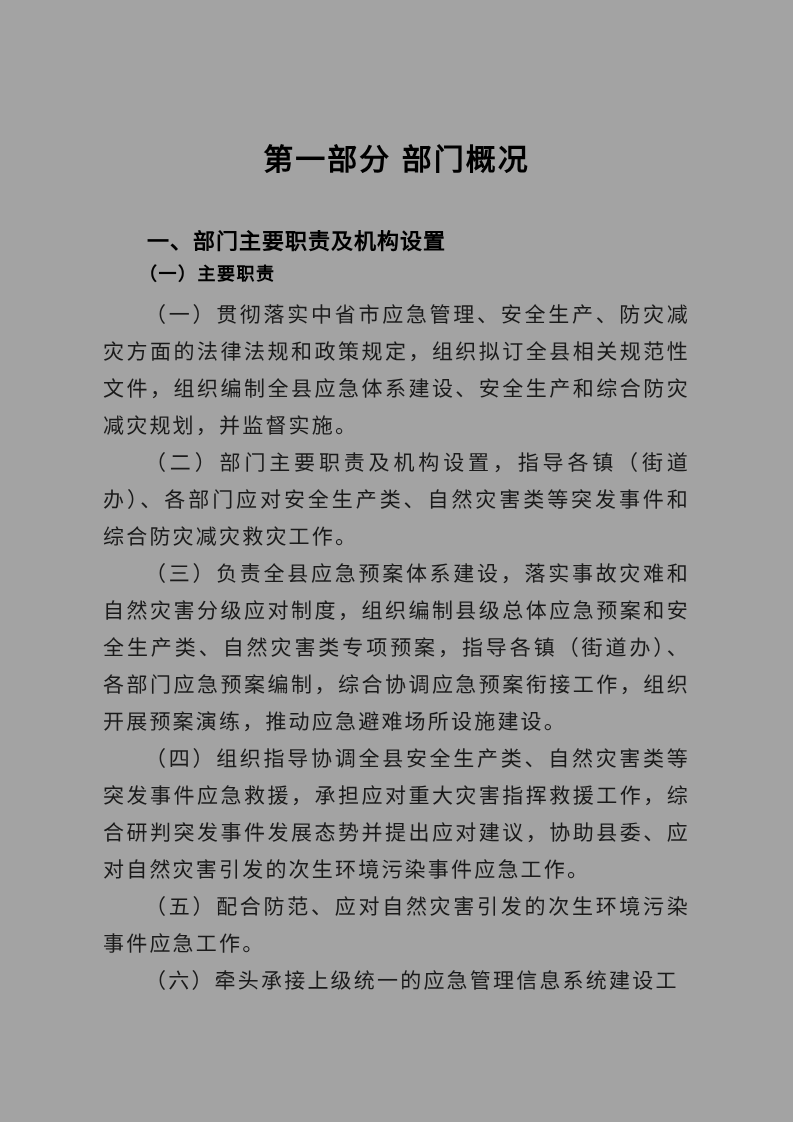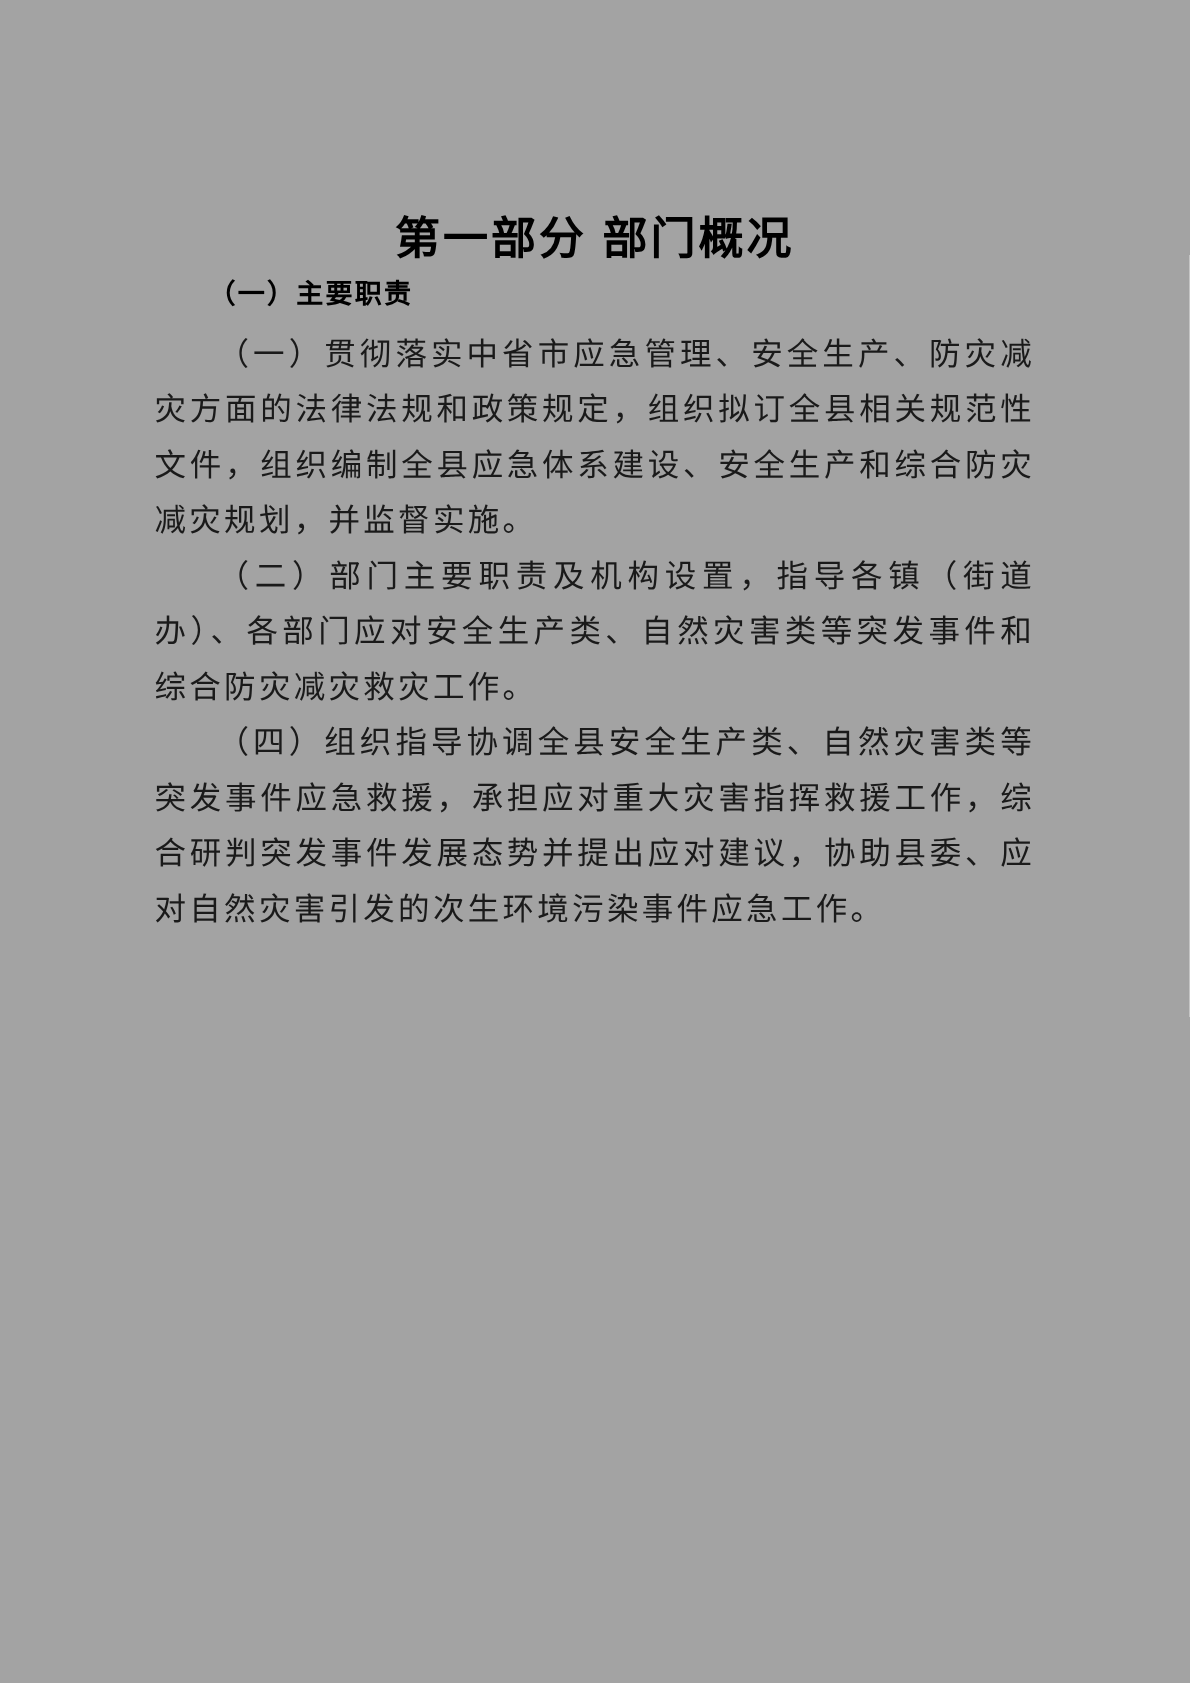--- a/index.html
+++ b/index.html
@@ -63,22 +63,26 @@
     text-indent: 2em;
   }
 </style>
 </head>
 <body>
 
 <div class="page">
 
   <h1 class="doc-title">第一部分 部门概况</h1>
 
+  <h2 class="section-heading">一、部门主要职责及机构设置</h2>
 
   <h3 class="subsection-heading">（一）主要职责</h3>
 
   <div class="body-text">
     <p>（一）贯彻落实中省市应急管理、安全生产、防灾减灾方面的法律法规和政策规定，组织拟订全县相关规范性文件，组织编制全县应急体系建设、安全生产和综合防灾减灾规划，并监督实施。</p>
     <p>（二）部门主要职责及机构设置，指导各镇（街道办）、各部门应对安全生产类、自然灾害类等突发事件和综合防灾减灾救灾工作。</p>
+    <p>（三）负责全县应急预案体系建设，落实事故灾难和自然灾害分级应对制度，组织编制县级总体应急预案和安全生产类、自然灾害类专项预案，指导各镇（街道办）、各部门应急预案编制，综合协调应急预案衔接工作，组织开展预案演练，推动应急避难场所设施建设。</p>
     <p>（四）组织指导协调全县安全生产类、自然灾害类等突发事件应急救援，承担应对重大灾害指挥救援工作，综合研判突发事件发展态势并提出应对建议，协助县委、应对自然灾害引发的次生环境污染事件应急工作。</p>
+    <p>（五）配合防范、应对自然灾害引发的次生环境污染事件应急工作。</p>
+    <p>（六）牵头承接上级统一的应急管理信息系统建设工</p>
   </div>
 
 </div>
 
 </body></html>

